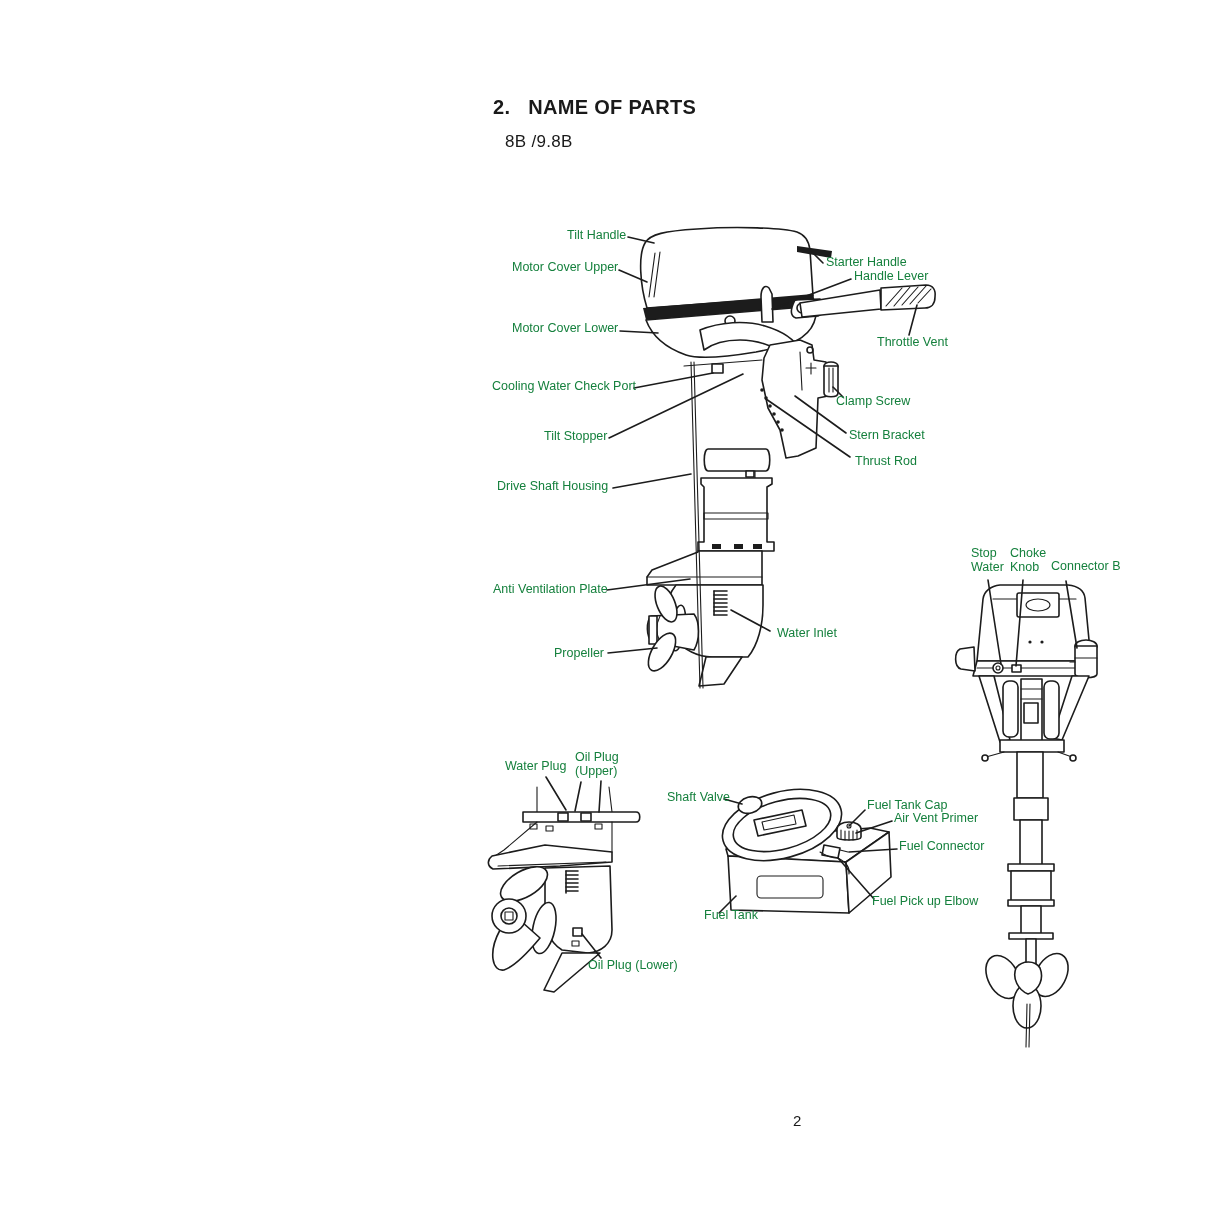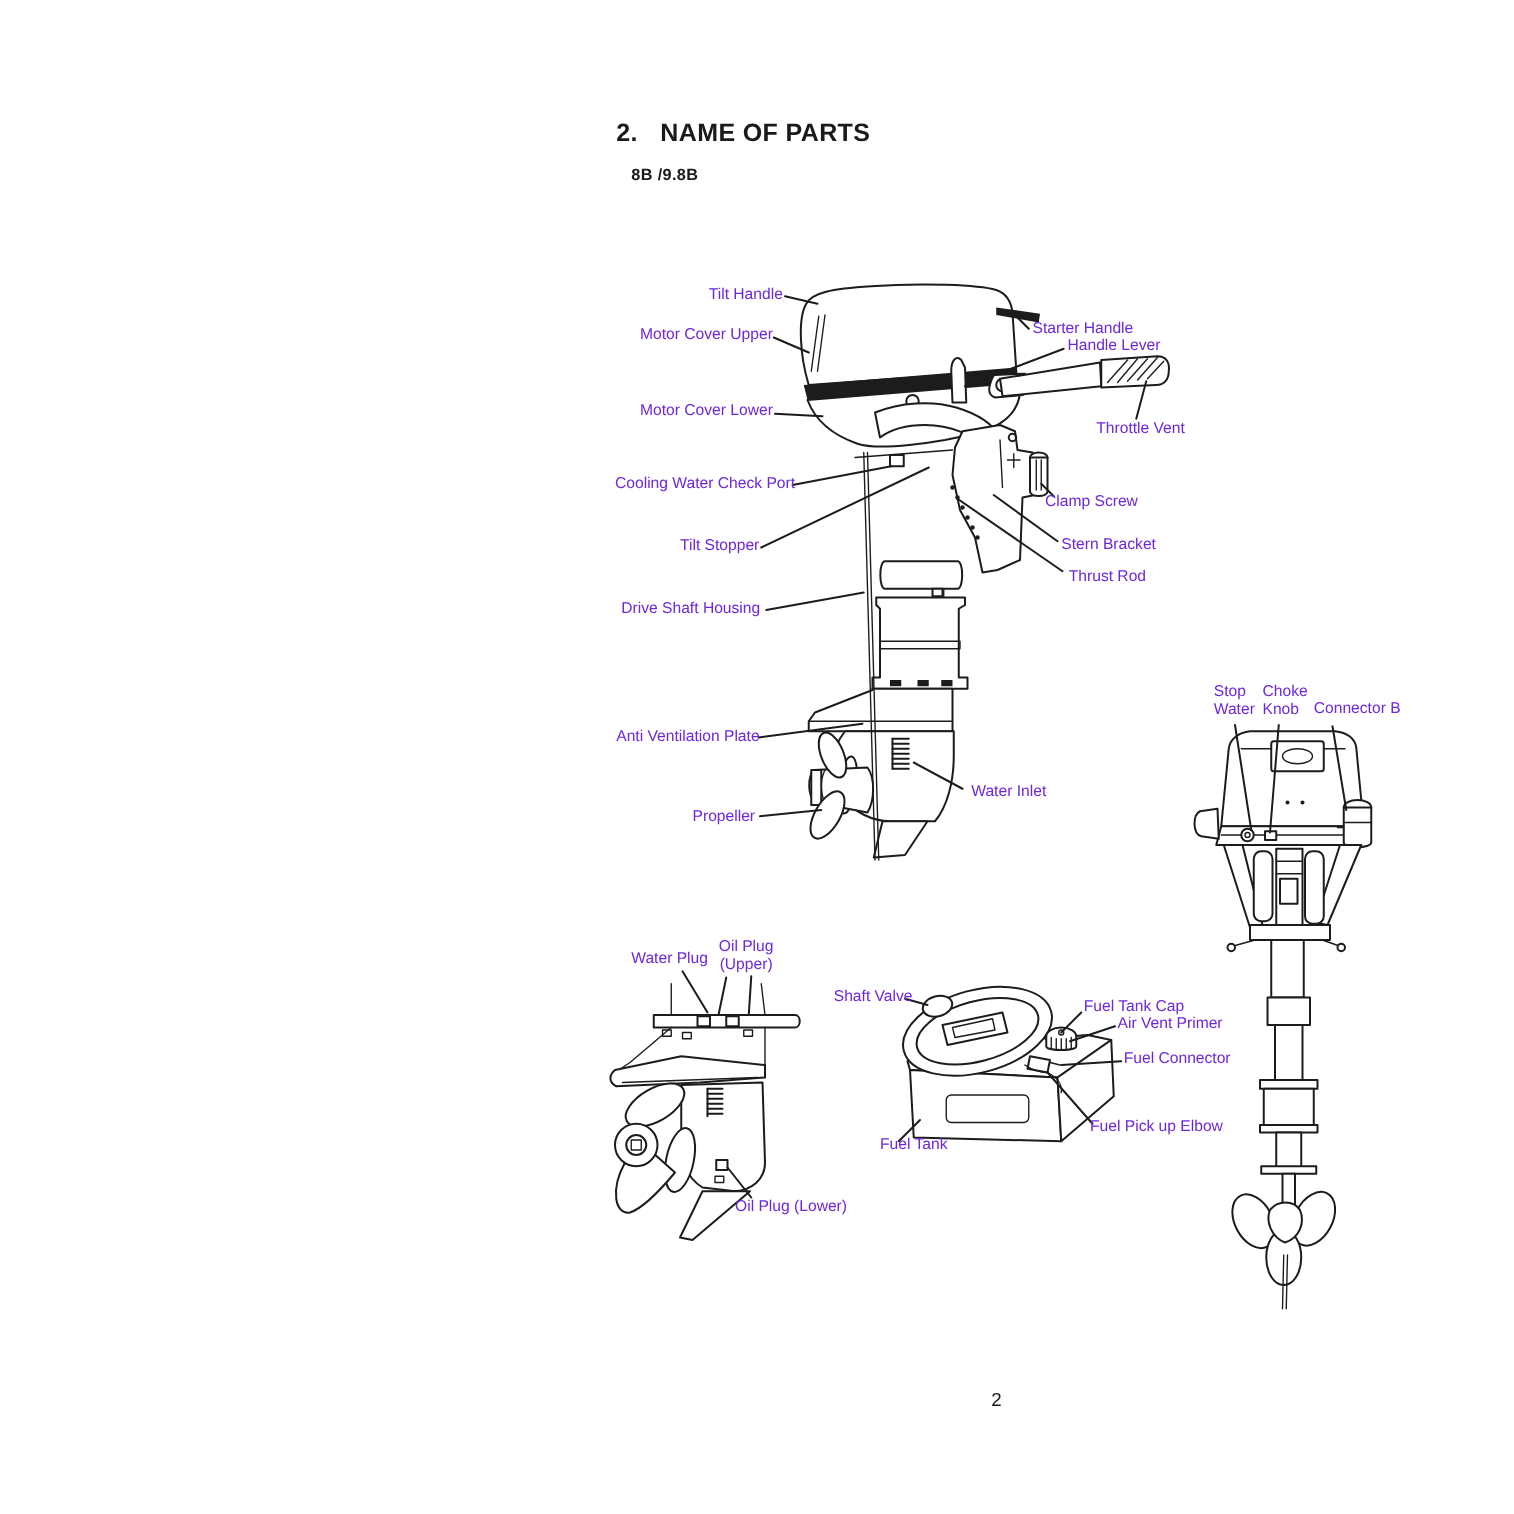--- a/index.html
+++ b/index.html
@@ -2,24 +2,24 @@
 <html><head>
 <meta charset="utf-8">
 <style>
   html,body{margin:0;padding:0;background:#ffffff;}
   .page{
     position:relative;width:1211px;height:1211px;background:#ffffff;overflow:hidden;
     font-family:"Liberation Sans",sans-serif;color:#1a1a1a;
   }
   .title-row{position:absolute;left:493px;top:96px;display:flex;gap:18px;
     font-weight:bold;font-size:20px;letter-spacing:.3px;}
-  .model{position:absolute;left:505px;top:132px;font-weight:bold;font-size:13px;letter-spacing:.3px;}
-  .lbl{position:absolute;font-size:12.5px;line-height:13.5px;white-space:nowrap;color:#6d28d9;}
+  .model{position:absolute;left:505px;top:132px;font-weight:normal;font-size:17px;letter-spacing:.3px;}
+  .lbl{position:absolute;font-size:12.5px;line-height:13.5px;white-space:nowrap;color:#15803d;}
   .pre{white-space:pre-line;}
-  .center{text-align:center;}
+  .center{text-align:left;}
   .pagenum{position:absolute;left:793px;top:1112px;font-size:15px;}
   svg.art{position:absolute;left:0;top:0;}
   .art path,.art line,.art rect,.art ellipse,.art circle,.art polyline{
     stroke:#1c1c1c;stroke-width:1.6;fill:none;stroke-linejoin:round;stroke-linecap:round;}
   .art .fw{fill:#ffffff;}
   .art .fb{fill:#1c1c1c;stroke:none;}
   .art .thin{stroke-width:1.1;}
   .art .leader{stroke-width:1.3;}
 </style>
 </head>

